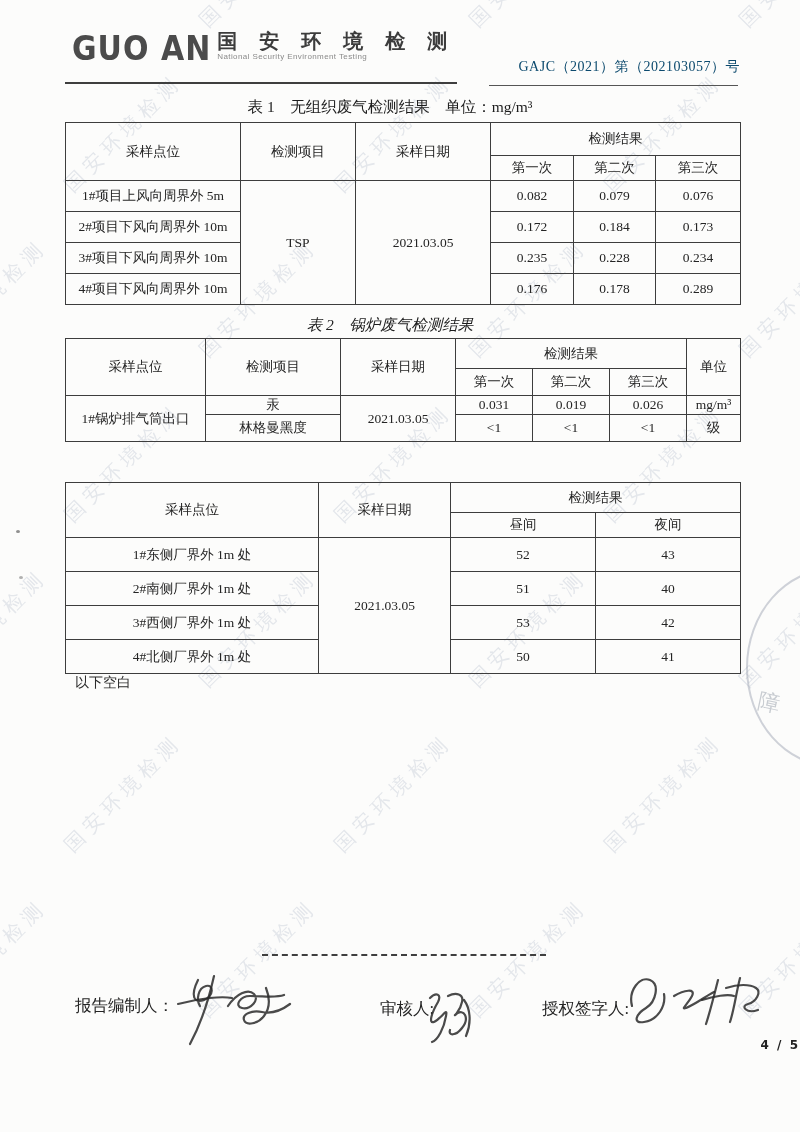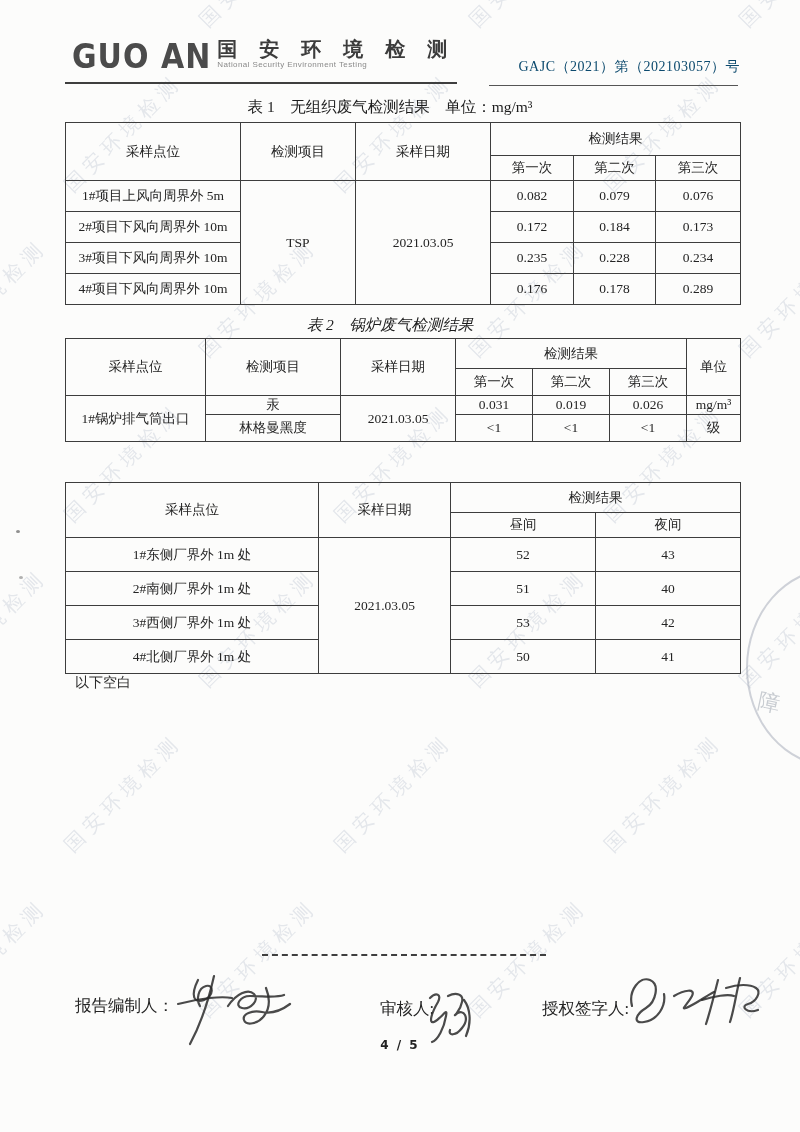--- a/index.html
+++ b/index.html
@@ -3,21 +3,21 @@
 <meta charset="utf-8">
 <style>
   html,body{margin:0;padding:0;background:#e8e8e8;}
   .page{position:relative;width:800px;height:1132px;margin:0 auto;background:#fcfcfb;
         font-family:"Liberation Serif","DejaVu Serif",serif;color:#222;overflow:hidden;}
   
   .wm-layer{position:absolute;inset:0;pointer-events:none;z-index:0;}
   .wm{position:absolute;transform:rotate(-45deg);font-size:20px;letter-spacing:6px;
       color:rgba(158,170,188,0.26);white-space:nowrap;font-family:"DejaVu Serif",serif;}
   
-  .logo-wrap{position:absolute;left:72px;top:40px;display:flex;align-items:center;z-index:2;}
+  .logo-wrap{position:absolute;left:72px;top:32px;display:flex;align-items:center;z-index:2;}
   .logo-latin{font-family:"DejaVu Sans",sans-serif;font-weight:900;font-size:30px;line-height:30px;
               letter-spacing:1px;color:#4b4b4b;transform:scaleY(1.12);transform-origin:top left;}
   .logo-col{margin-left:6px;margin-top:2px;}
   .logo-cn{font-family:Liberation Mono, monospace;font-weight:bold;font-size:20px;
            letter-spacing:5px;color:#3c3c3c;line-height:18px;}
   .logo-en{font-family:"Liberation Sans",sans-serif;font-size:8px;color:#8a8a8a;letter-spacing:0.4px;line-height:10px;}
   .logo-rule{position:absolute;left:65px;top:82px;width:392px;height:2px;background:#3e3e3e;z-index:2;}
   .doc-number{position:absolute;top:58px;right:60px;font-size:14px;color:#0c4a6e;letter-spacing:0.5px;z-index:2;}
   .doc-rule{position:absolute;left:489px;top:85px;width:249px;height:1px;background:#555;z-index:2;}
   
@@ -26,21 +26,21 @@
   td{border:1px solid #3d3d3d;text-align:center;vertical-align:middle;font-size:13.5px;
      color:#242424;padding:0 2px;overflow:hidden;}
   .rh32 td{height:32px;} .rh24{height:24px;} .rh30{height:30px;}
   .rh26{height:26px;} .rh33{height:33px;}
   .blank-note{position:absolute;left:75px;top:674px;font-size:14px;color:#2b2b2b;z-index:2;}
   
   .dash-sep{position:absolute;left:262px;top:954px;width:284px;border-top:2px dashed #3f3f3f;z-index:2;}
   .sig-label{position:absolute;font-size:16.5px;color:#242424;z-index:2;}
   .sig{position:absolute;z-index:3;}
   .sig path{fill:none;stroke:#2a2a2a;stroke-width:2.2;stroke-linecap:round;stroke-linejoin:round;opacity:.85;}
-  .page-num{position:absolute;left:0;right:0;top:1038px;text-align:center;z-index:2;
+  .page-num{position:absolute;left:0;right:0;top:1038px;text-align:right;z-index:2;
             font-family:"DejaVu Sans",sans-serif;font-weight:bold;font-size:12px;letter-spacing:2px;color:#222;}
   
   .stamp{position:absolute;left:746px;top:568px;width:170px;height:195px;border:2px solid rgba(150,158,172,0.45);
          border-radius:50%;z-index:1;}
   .stamp-ch{position:absolute;font-size:22px;color:rgba(116,126,142,0.38);z-index:1;transform:rotate(12deg);}
   .speck{position:absolute;width:4px;height:3px;background:#555;border-radius:50%;z-index:2;}
 </style>
 </head>
 <body>
 

